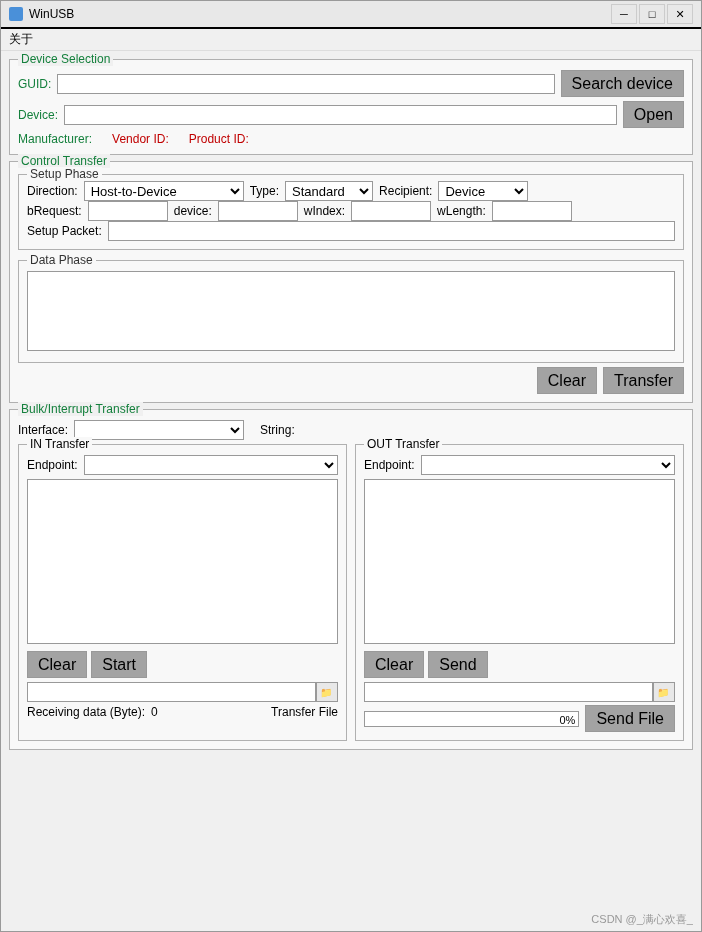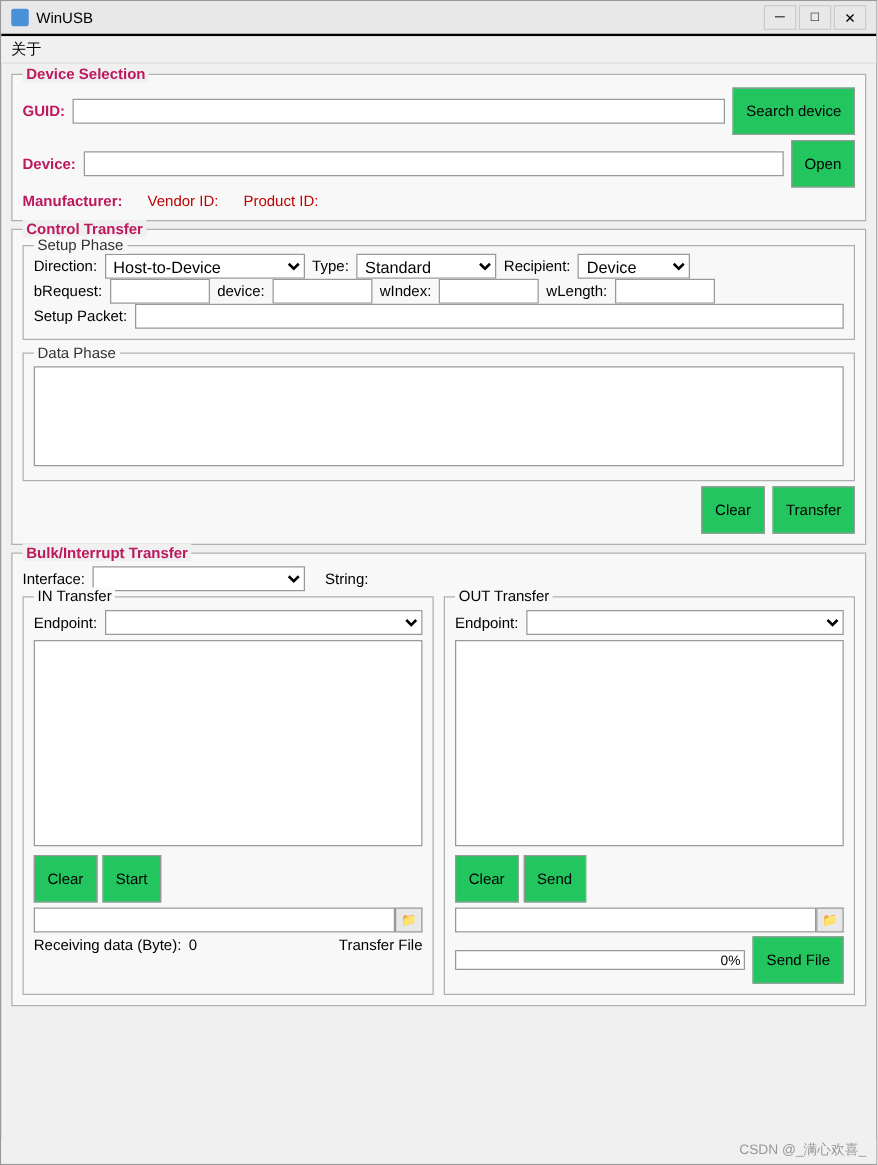--- a/index.html
+++ b/index.html
@@ -106,38 +106,38 @@
     .row {
       display: flex;
       align-items: center;
       gap: 6px;
       margin-top: 4px;
     }
     label {
       white-space: nowrap;
       font-size: 12px;
     }
-    .label-blue { color: #be185d; font-weight: 700; }
+    .label-blue { color: #15803d; font-weight: 400; }
     .label-red { color: #c00000; }
     input[type="text"] {
       height: 20px;
       border: 1px solid #999;
       background: white;
       padding: 0 3px;
       font-size: 12px;
     }
     input[type="text"]:disabled {
       background: #f0f0f0;
     }
     .btn {
-      height: 38px;
-      border: 1px solid #999;
-      background: #22c55e;
+      height: 27px;
+      border: 1px solid #999;
+      background: #a3a3a3;
       padding: 0 10px;
-      font-size: 12px;
+      font-size: 16px;
       cursor: pointer;
       white-space: nowrap;
     }
     select {
       height: 20px;
       border: 1px solid #999;
       background: white;
       font-size: 13px;
       padding: 0 2px;
     }
@@ -325,21 +325,21 @@
       <div class="inner-group-box">
         <span class="inner-group-title">Setup Phase</span>
 
         <div class="direction-row">
           <label>Direction:</label>
           <select style="width:160px;">
             <option>Host-to-Device</option>
             <option>Device-to-Host</option>
           </select>
           <label>Type:</label>
-          <select style="width:112px;">
+          <select style="width:88px;">
             <option>Standard</option>
             <option>Class</option>
             <option>Vendor</option>
           </select>
           <label>Recipient:</label>
           <select style="width:90px;">
             <option>Device</option>
             <option>Interface</option>
             <option>Endpoint</option>
           </select>

